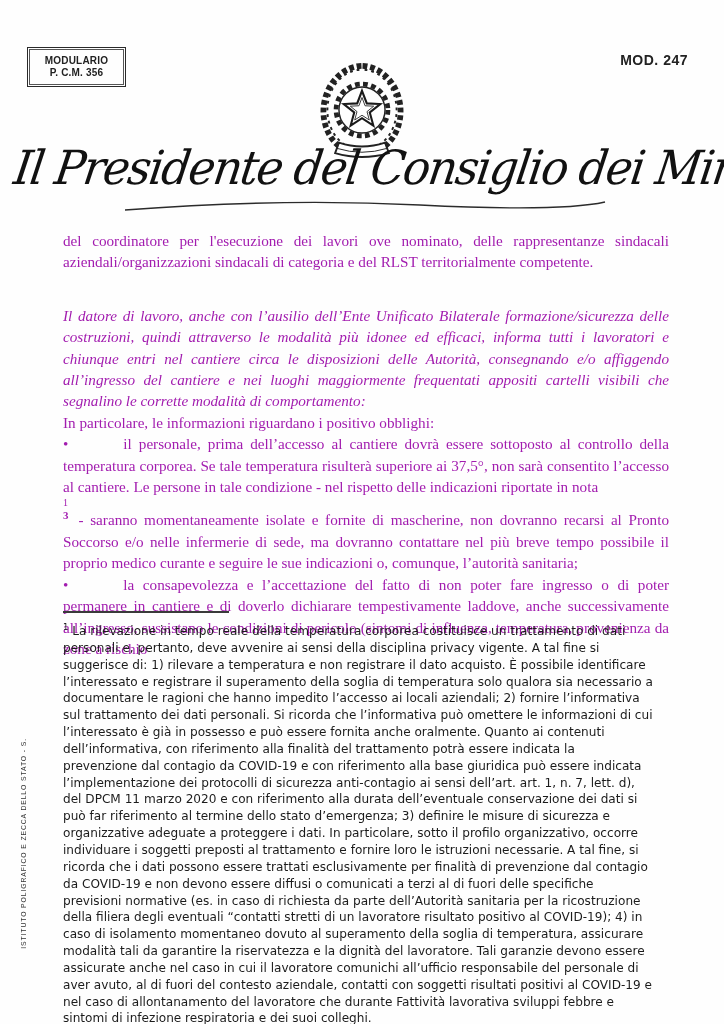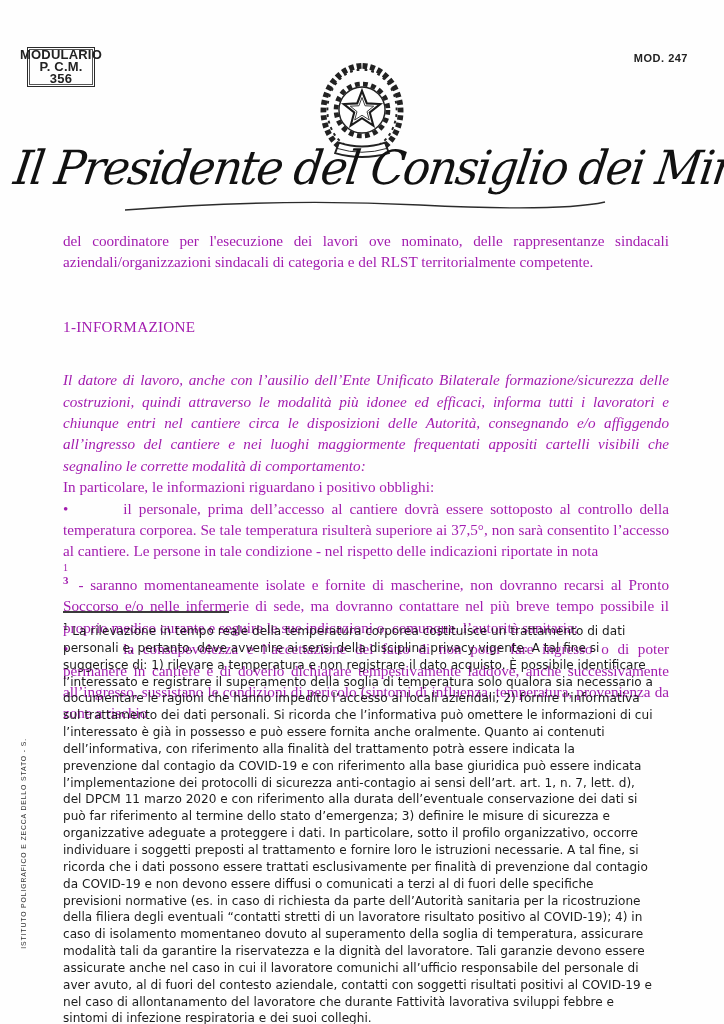--- a/index.html
+++ b/index.html
@@ -9,32 +9,32 @@
     width:724px; height:1024px;
     margin:0 auto;
     background:#fefefe;
     color:#1c1c1c;
     overflow:hidden;
     font-family:"Liberation Serif", serif;
   }
   
   .modulario-box {
     position:absolute; left:27px; top:47px;
-    width:68px; height:40px;
+    width:99px; height:40px;
     border:1px solid #2a2a2a;
     box-shadow:0 0 0 1px #fff inset, 0 0 0 2px #555 inset;
     display:flex; flex-direction:column; align-items:center; justify-content:center;
     font-family:"Liberation Sans", sans-serif;
-    font-size:13px; font-weight:bold; letter-spacing:0.2px;
+    font-size:10px; font-weight:bold; letter-spacing:0.2px;
     color:#222; line-height:12px; text-align:center;
   }
   .mod-number {
     position:absolute; right:36px; top:52px;
     font-family:"Liberation Sans", sans-serif;
-    font-size:11px; font-weight:bold; letter-spacing:0.5px; color:#222;
+    font-size:14px; font-weight:bold; letter-spacing:0.5px; color:#222;
   }
   .emblem {
     position:absolute; left:314px; top:56px; width:96px; height:108px;
   }
   
   .letterhead {
     position:absolute; left:0; top:118px; width:724px; height:100px;
     text-align:center;
     font-family:"DejaVu Serif", serif;
     font-style:italic;
@@ -117,21 +117,20 @@
   </svg>
 
   <div class="letterhead">Il Presidente del Consiglio dei Ministri</div>
   <svg class="flourish" viewBox="0 0 490 18">
     <path d="M 5,14 Q 160,2 300,9 T 485,6" stroke="#2b2b2b" stroke-width="1.4" fill="none"></path>
   </svg>
 
   <div class="content">
     <p>del coordinatore per l'esecuzione dei lavori ove nominato, delle rappresentanze sindacali aziendali/organizzazioni sindacali di categoria e del RLST territorialmente competente.</p>
 
-    <p class="section-heading">1-INFORMAZIONE</p>
 
     <p class="para-datore">Il datore di lavoro, anche con l’ausilio dell’Ente Unificato Bilaterale formazione/sicurezza delle costruzioni, quindi attraverso le modalità più idonee ed efficaci, informa tutti i lavoratori e chiunque entri nel cantiere circa le disposizioni delle Autorità, consegnando e/o affiggendo all’ingresso del cantiere e nei luoghi maggiormente frequentati appositi cartelli visibili che segnalino le corrette modalità di comportamento:</p>
 
     <p>In particolare, le informazioni riguardano i positivo obblighi:</p>
 
     <p><span class="bullet-char">•</span><span class="tab"></span><span>il personale, prima dell’accesso al cantiere dovrà essere sottoposto al controllo della temperatura corporea. Se tale temperatura risulterà superiore ai 37,5°, non sarà consentito l’accesso al cantiere. Le persone in tale condizione - nel rispetto delle indicazioni riportate in nota</span></p>
 
     <p class="note-ref-line">1</p>
 
     <p><span class="sup3">3</span><span class="after-sup"></span><span>- saranno momentaneamente isolate e fornite di mascherine, non dovranno recarsi al Pronto Soccorso e/o nelle infermerie di sede, ma dovranno contattare nel più breve tempo possibile il proprio medico curante e seguire le sue indicazioni o, comunque, l’autorità sanitaria;</span></p>

